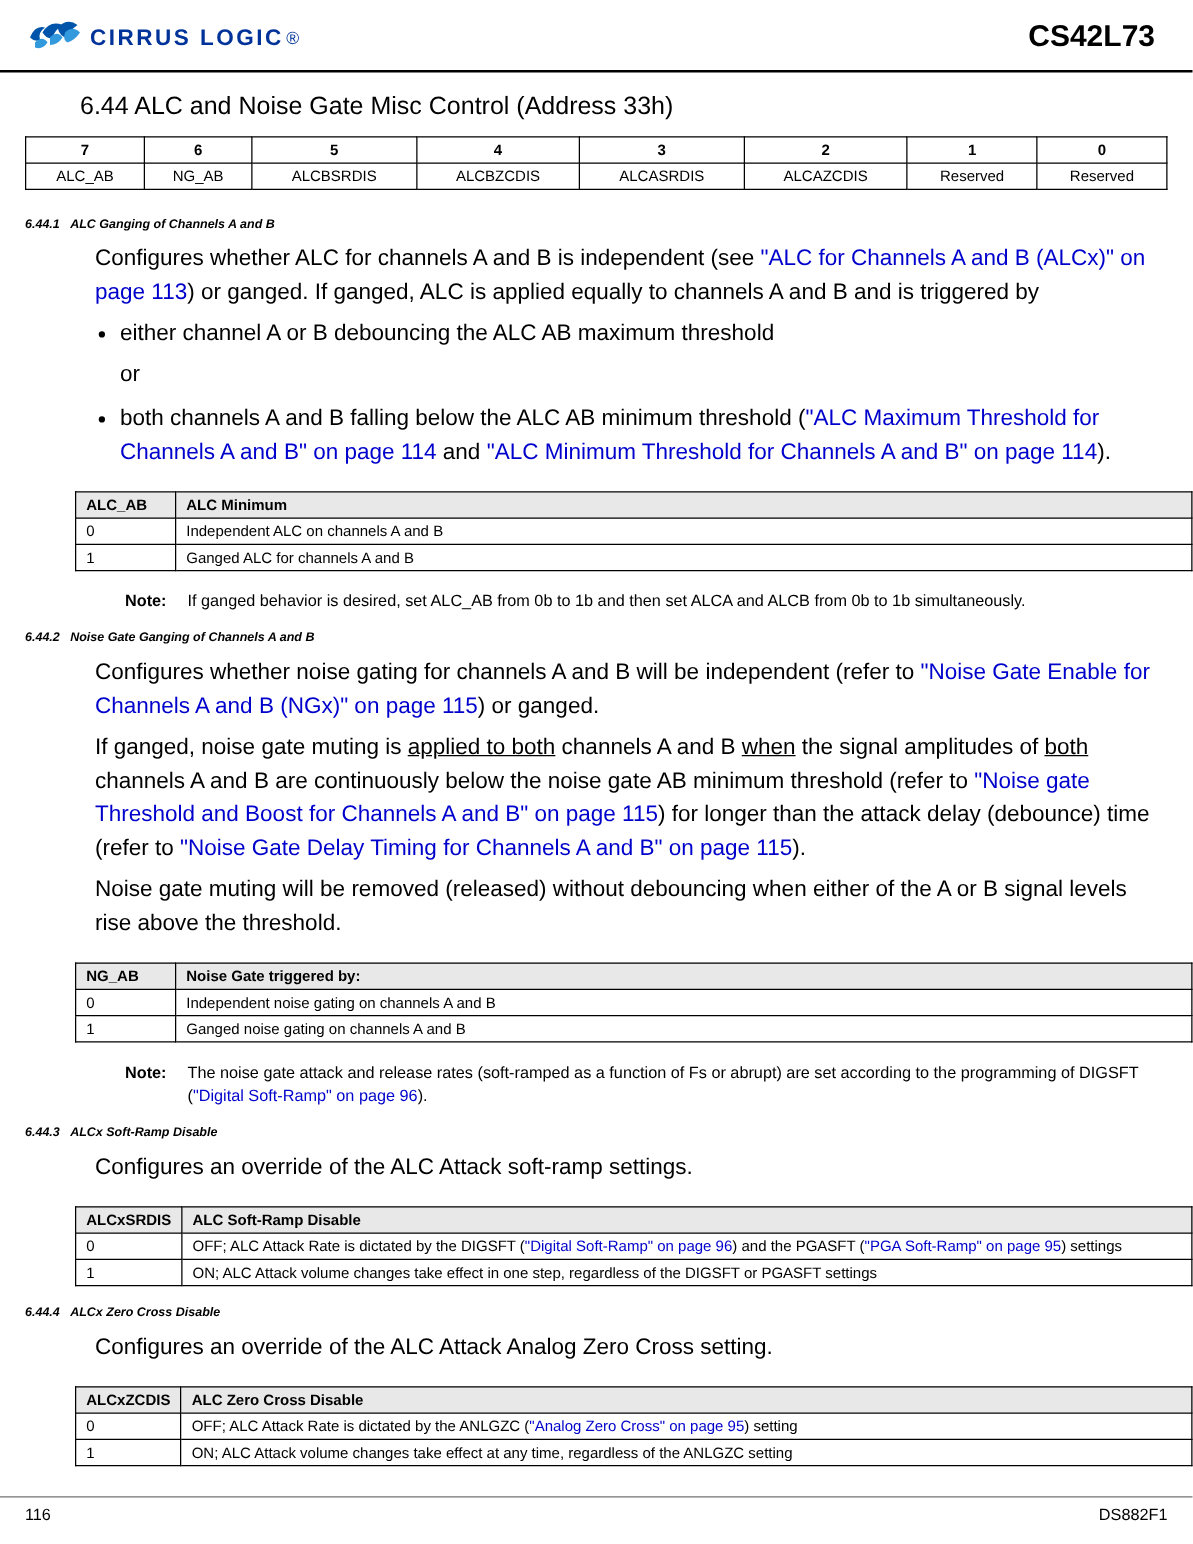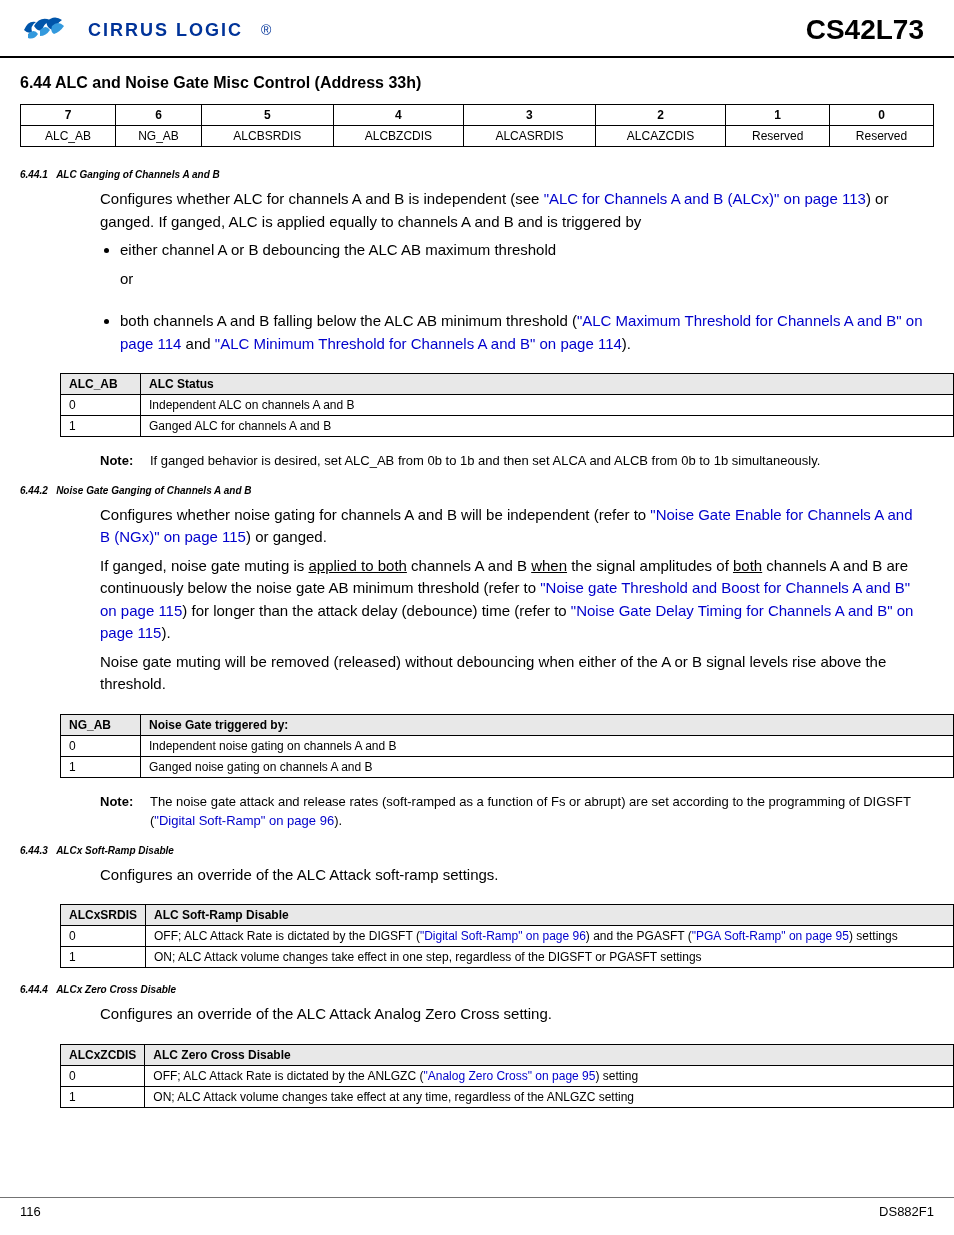--- a/index.html
+++ b/index.html
@@ -22,38 +22,38 @@
       display: flex;
       align-items: center;
       justify-content: space-between;
       padding: 12px 30px 8px 20px;
       border-bottom: 2px solid #000;
       margin-bottom: 10px;
     }
     .logo-area {
       display: flex;
       align-items: center;
-      gap: 16px;
     }
     .logo-icon {
       width: 52px;
       height: 36px;
     }
     .chip-id {
-      font-size: 28px;
+      font-size: 24px;
       font-weight: bold;
       color: #000;
     }
 
     
     .section-title {
-      font-size: 16px;
-      font-weight: bold;
+      font-size: 20px;
+      font-weight: normal;
       padding: 6px 20px 6px 20px;
       margin-bottom: 6px;
+      margin-left: 44px;
     }
 
     
     .reg-table {
       width: calc(100% - 40px);
       margin: 0 20px 14px 20px;
       border-collapse: collapse;
       font-size: 12px;
     }
     .reg-table th, .reg-table td {
@@ -70,23 +70,23 @@
     
     .subsection-title {
       font-size: 10px;
       font-style: italic;
       font-weight: bold;
       padding: 8px 20px 4px 20px;
       color: #000;
     }
 
     .content {
-      padding: 4px 30px 4px 100px;
+      padding: 4px 30px 4px 76px;
       line-height: 1.5;
-      font-size: 15px;
+      font-size: 18px;
     }
     .content p {
       margin-bottom: 6px;
     }
 
     .blue-link {
       color: #0000cc;
       text-decoration: none;
     }
 
@@ -205,31 +205,31 @@
     </table>
 
   <div class="subsection-title">6.44.1&nbsp;&nbsp;&nbsp;ALC Ganging of Channels A and B</div>
   <div class="content">
     <p>
       Configures whether ALC for channels A and B is independent (see <a class="blue-link">"ALC for Channels A and B (ALCx)" on page 113</a>) or ganged. If ganged, ALC is applied equally to channels A and B and is triggered by
     </p>
     <ul class="bullet-list">
       <li>either channel A or B debouncing the ALC AB maximum threshold</li>
     </ul>
-    <div style="margin-left:20px; margin-bottom:20px;">or</div>
+    <div style="margin-left:20px; margin-bottom:8px;">or</div>
     <ul class="bullet-list">
       <li>both channels A and B falling below the ALC AB minimum threshold (<a class="blue-link">"ALC Maximum Threshold for Channels A and B" on page 114</a> and <a class="blue-link">"ALC Minimum Threshold for Channels A and B" on page 114</a>).</li>
     </ul>
   </div>
 
   <table class="data-table">
     <tbody>
         <tr>
       <th class="col-key">ALC_AB</th>
-      <th>ALC Status</th>
+      <th>ALC Minimum</th>
     </tr>
     <tr>
       <td>0</td>
       <td>Independent ALC on channels A and B</td>
     </tr>
     <tr>
       <td>1</td>
       <td>Ganged ALC for channels A and B</td>
     </tr>
   </tbody>

